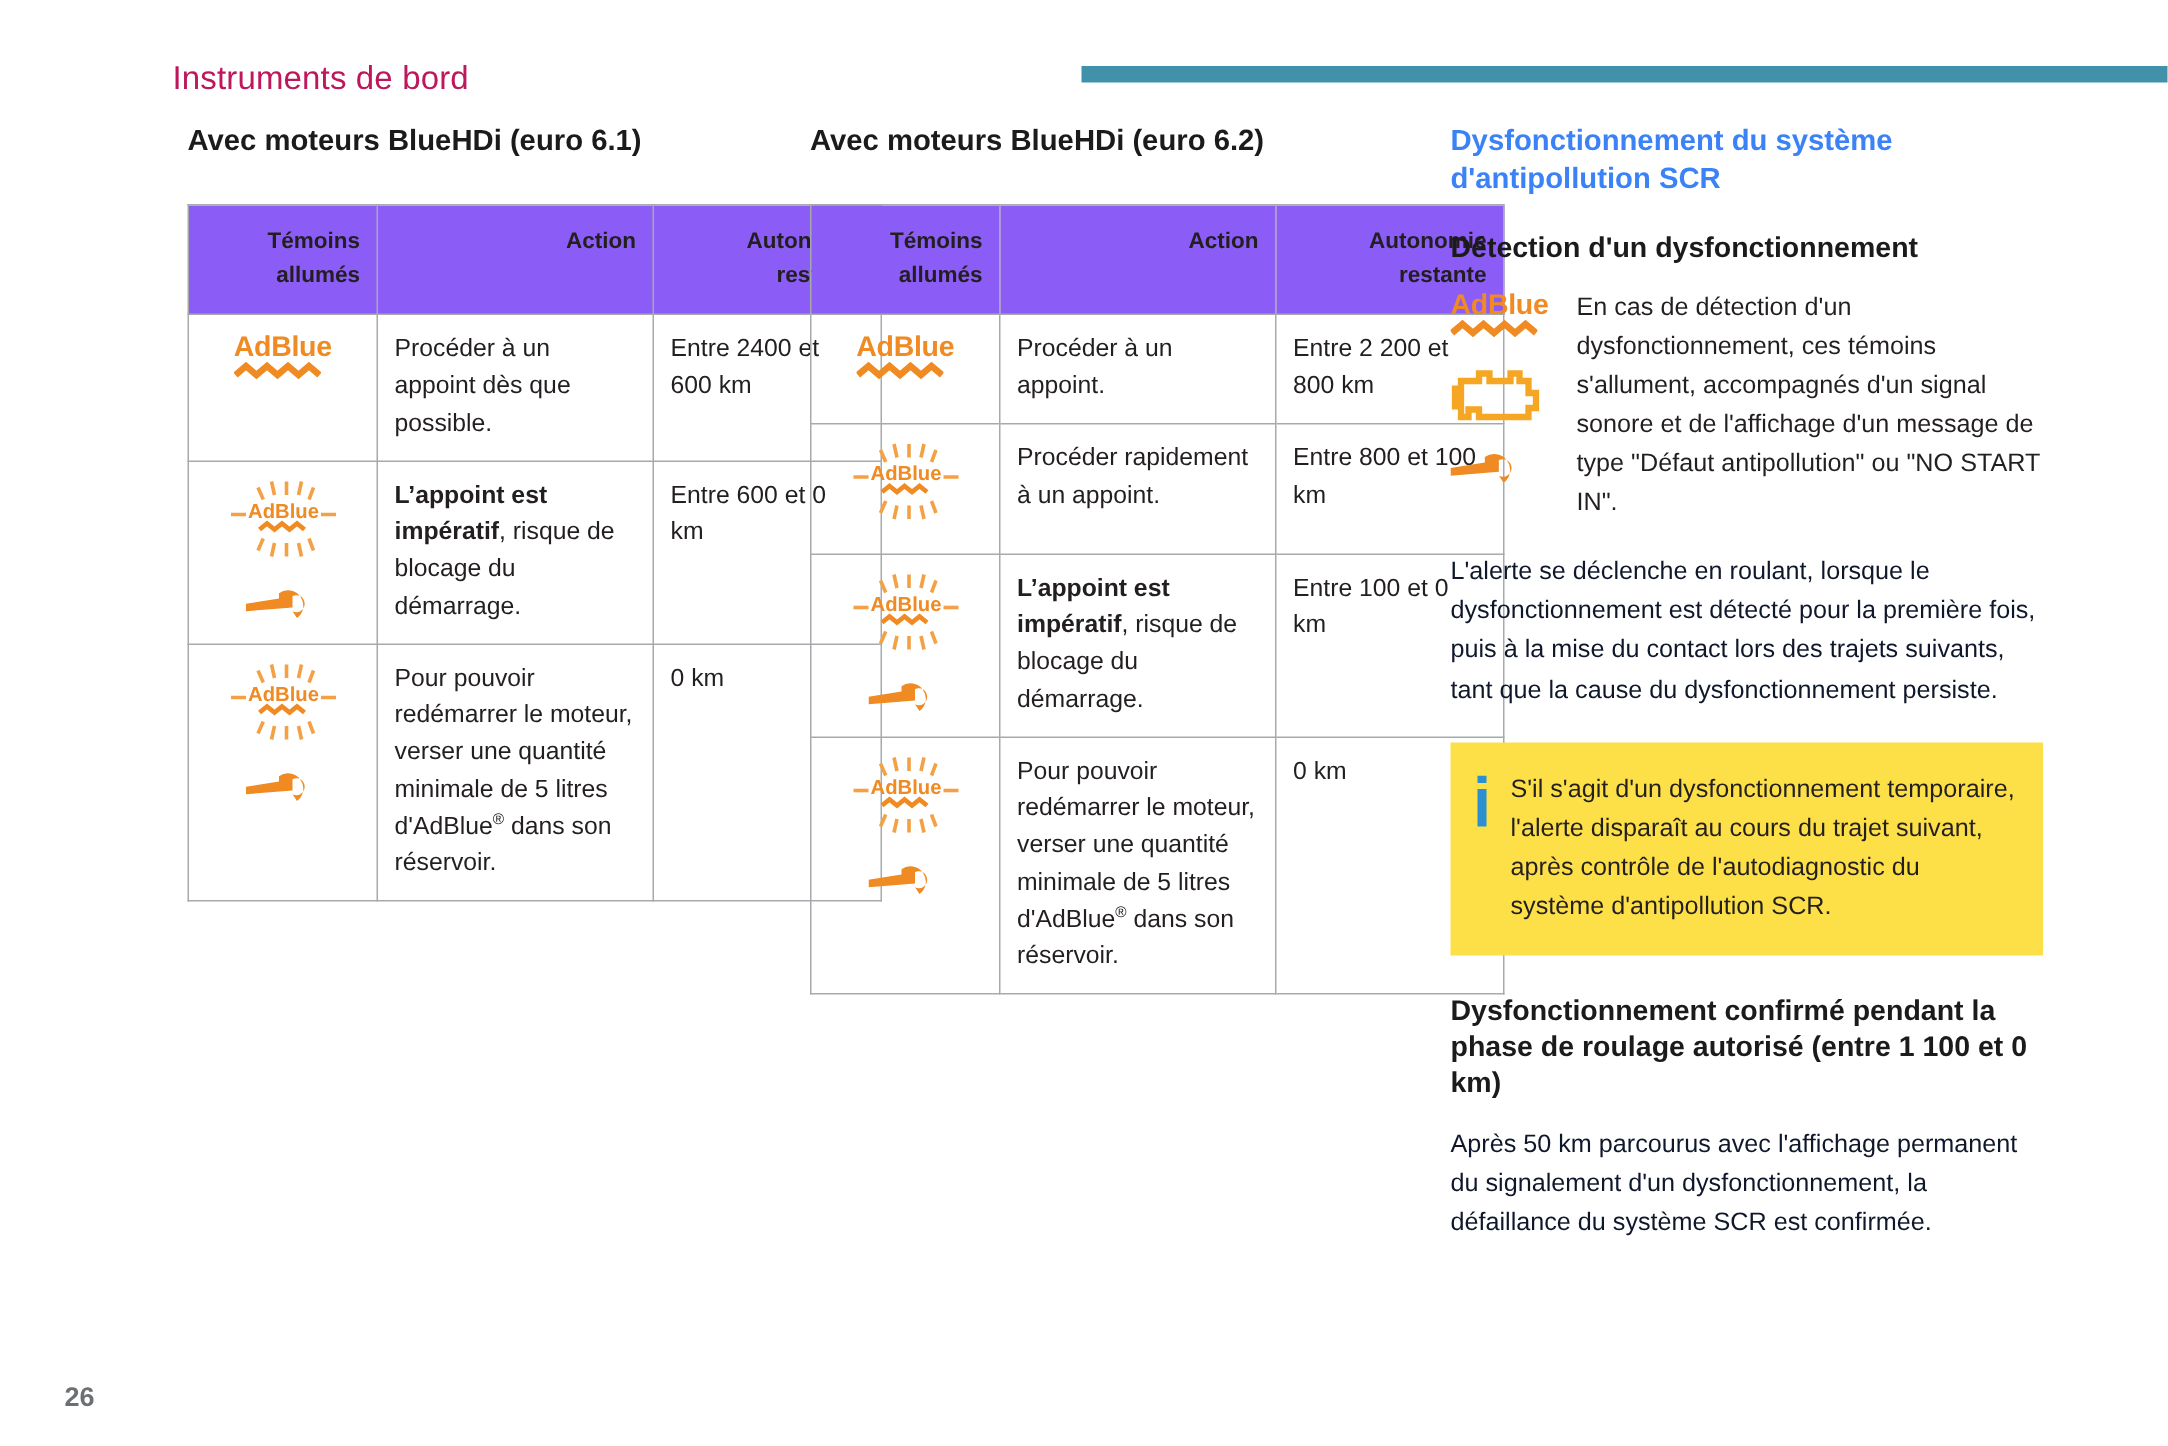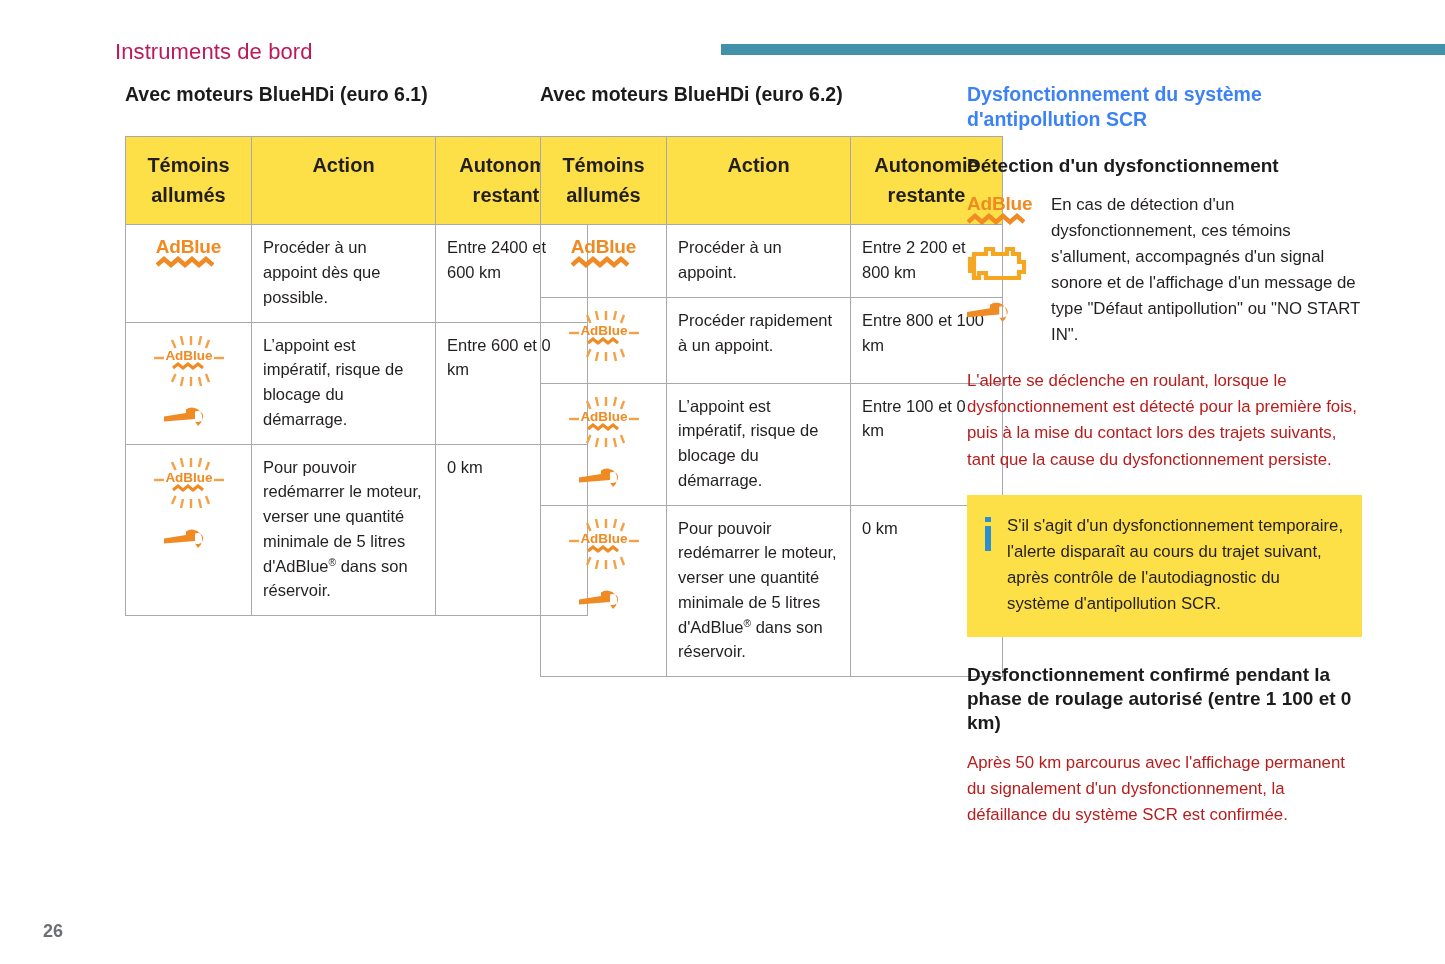--- a/index.html
+++ b/index.html
@@ -80,37 +80,37 @@
   table.wi-table th,
   table.wi-table td {
     border: 1px solid #a7a9ac;
     vertical-align: top;
     padding: 10px 11px 12px 11px;
     font-size: 16.5px;
     line-height: 1.5;
     color: #231f20;
   }
   table.wi-table th {
-    background: #fde047;
-    font-weight: bold;
-    font-size: 20px;
-    text-align: center;
+    background: #8b5cf6;
+    font-weight: bold;
+    font-size: 15px;
+    text-align: right;
     padding-top: 13px;
     padding-bottom: 14px;
   }
   th.c-sign   { width: 103px; text-align: center; padding-left: 6px; padding-right: 6px;}
   th.c-action { width: 161px; }
   th.c-auton  { width: 129px; }
   td.c-sign {
     text-align: center;
     padding: 14px 4px 14px 4px;
   }
   td.c-action { }
   td.c-auton  { }
-  td.c-action b { font-weight: normal; text-align: center; }
+  td.c-action b { font-weight: bold; text-align: center; }
 
   
   .adblue-wrap {
     display: inline-block;
     position: relative;
     line-height: 0;
   }
   .adblue-core {
     display: inline-block;
     text-align: center;
@@ -129,21 +129,21 @@
   .ab-steady .adblue-word { font-size: 19px; }
 
   
   .wrench { display: block; margin: 10px auto 0 auto; }
 
   
   p.body {
     margin: 0 0 18px 0;
     font-size: 16.8px;
     line-height: 1.55;
-    color: #b91c1c;
+    color: #0f172a;
   }
   p.body:last-child { margin-bottom: 16px; }
 
   .icon-para {
     display: flex;
     align-items: flex-start;
     gap: 12px;
     margin-bottom: 20px;
   }
   .icon-stack {

